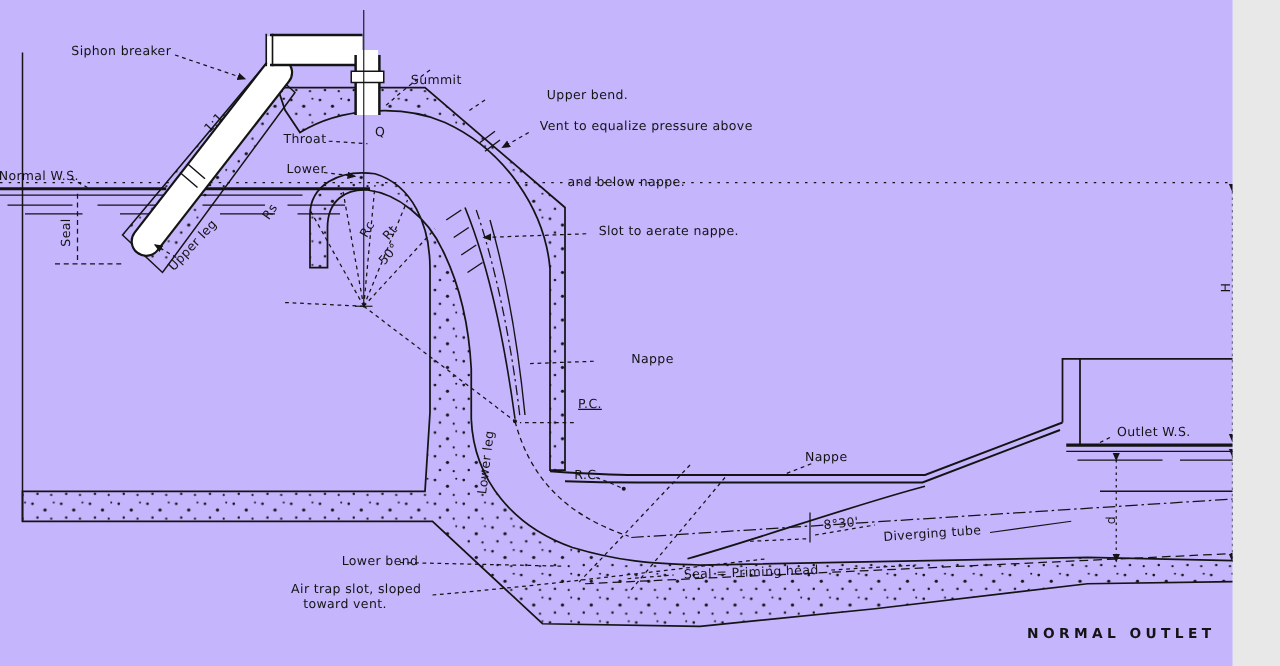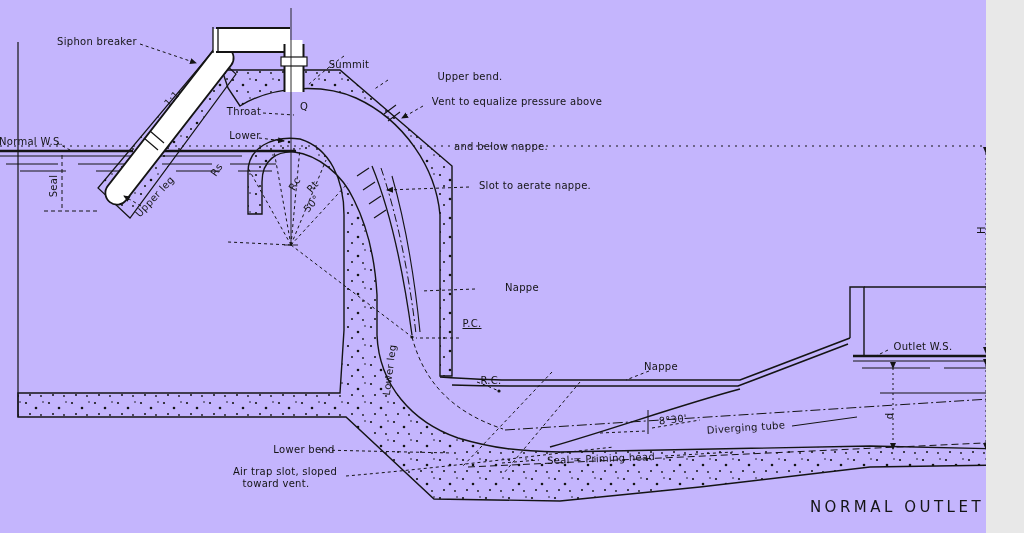--- a/index.html
+++ b/index.html
@@ -2,21 +2,21 @@
 <html><head>
 <meta charset="utf-8">
 <style>
   html,body{margin:0;padding:0;background:#e8e8e8;}
   #stage{position:relative;width:986px;height:533px;background:#c4b5fd;overflow:hidden;
          font-family:"DejaVu Sans",sans-serif;}
   #linework{position:absolute;left:0;top:0;}
   #labels{position:absolute;left:0;top:0;width:100%;height:100%;pointer-events:none;}
   .lbl{position:absolute;font-size:10px;line-height:1;color:#141414;white-space:nowrap;
        letter-spacing:.3px;transform:translate(-50%,-50%);}
-  .caption{position:absolute;font-size:15px;font-weight:normal;letter-spacing:3.5px;
+  .caption{position:absolute;font-size:11px;font-weight:bold;letter-spacing:3.5px;
        color:#141414;white-space:nowrap;transform:translate(-50%,-50%);}
 </style>
 </head>
 <body>
 
 <div id="stage">
 
 <svg id="linework" width="1024" height="533" viewBox="0 0 1024 533">
   <defs>
     <pattern id="stip" width="23" height="19" patternUnits="userSpaceOnUse">
@@ -154,21 +154,21 @@
       <span class="lbl" style="left: 54px; top: 186px; transform: translate(-50%, -50%) rotate(-90deg);">Seal</span>
       <span class="lbl" style="left: 155px; top: 197px; transform: translate(-50%, -50%) rotate(-47deg);">Upper leg</span>
       <span class="lbl" style="left: 217px; top: 170px; transform: translate(-50%, -50%) rotate(-55deg);">Rs</span>
       <span class="lbl" style="left: 295px; top: 184px; transform: translate(-50%, -50%) rotate(-60deg);">Rc</span>
       <span class="lbl" style="left: 313px; top: 187px; transform: translate(-50%, -50%) rotate(-50deg);">Rt</span>
       <span class="lbl" style="left: 312px; top: 204px; transform: translate(-50%, -50%) rotate(-50deg);">50°</span>
       <span class="lbl" style="left: 172px; top: 99px; transform: translate(-50%, -50%) rotate(-47deg);">1:1</span>
       <span class="lbl" style="left: 304px; top: 107px;">Q</span>
       <span class="lbl" style="left: 495px; top: 288px; margin-left: 27px;">Nappe</span>
       <span class="lbl" style="left: 472px; top: 324px; text-decoration: underline;">P.C.</span>
-      <span class="lbl" style="left: 470px; top: 381px; margin-left: 21px;">R.C.</span>
+      <span class="lbl" style="left: 470px; top: 381px;">R.C.</span>
       <span class="lbl" style="left: 390px; top: 370px; transform: translate(-50%, -50%) rotate(-83deg);">Lower leg</span>
       <span class="lbl" style="left: 661px; top: 367px;">Nappe</span>
       <span class="lbl" style="left: 673px; top: 420px; transform: translate(-50%, -50%) rotate(-6deg);">8°30'</span>
       <span class="lbl" style="left: 746px; top: 428px; transform: translate(-50%, -50%) rotate(-4deg);">Diverging tube</span>
       <span class="lbl" style="left: 601px; top: 459px; transform: translate(-50%, -50%) rotate(-2deg);">Seal = Priming head</span>
       <span class="lbl" style="left: 923px; top: 347px;">Outlet W.S.</span>
       <span class="lbl" style="left: 284px; top: 450px; margin-left: 20px;">Lower bend</span>
       <span class="lbl" style="left: 285px; top: 472px;">Air trap slot, sloped</span>
       <span class="lbl" style="left: 276px; top: 484px;">toward vent.</span>
       <span class="lbl" style="left: 982px; top: 230px; transform: translate(-50%, -50%) rotate(-90deg);">H</span>

